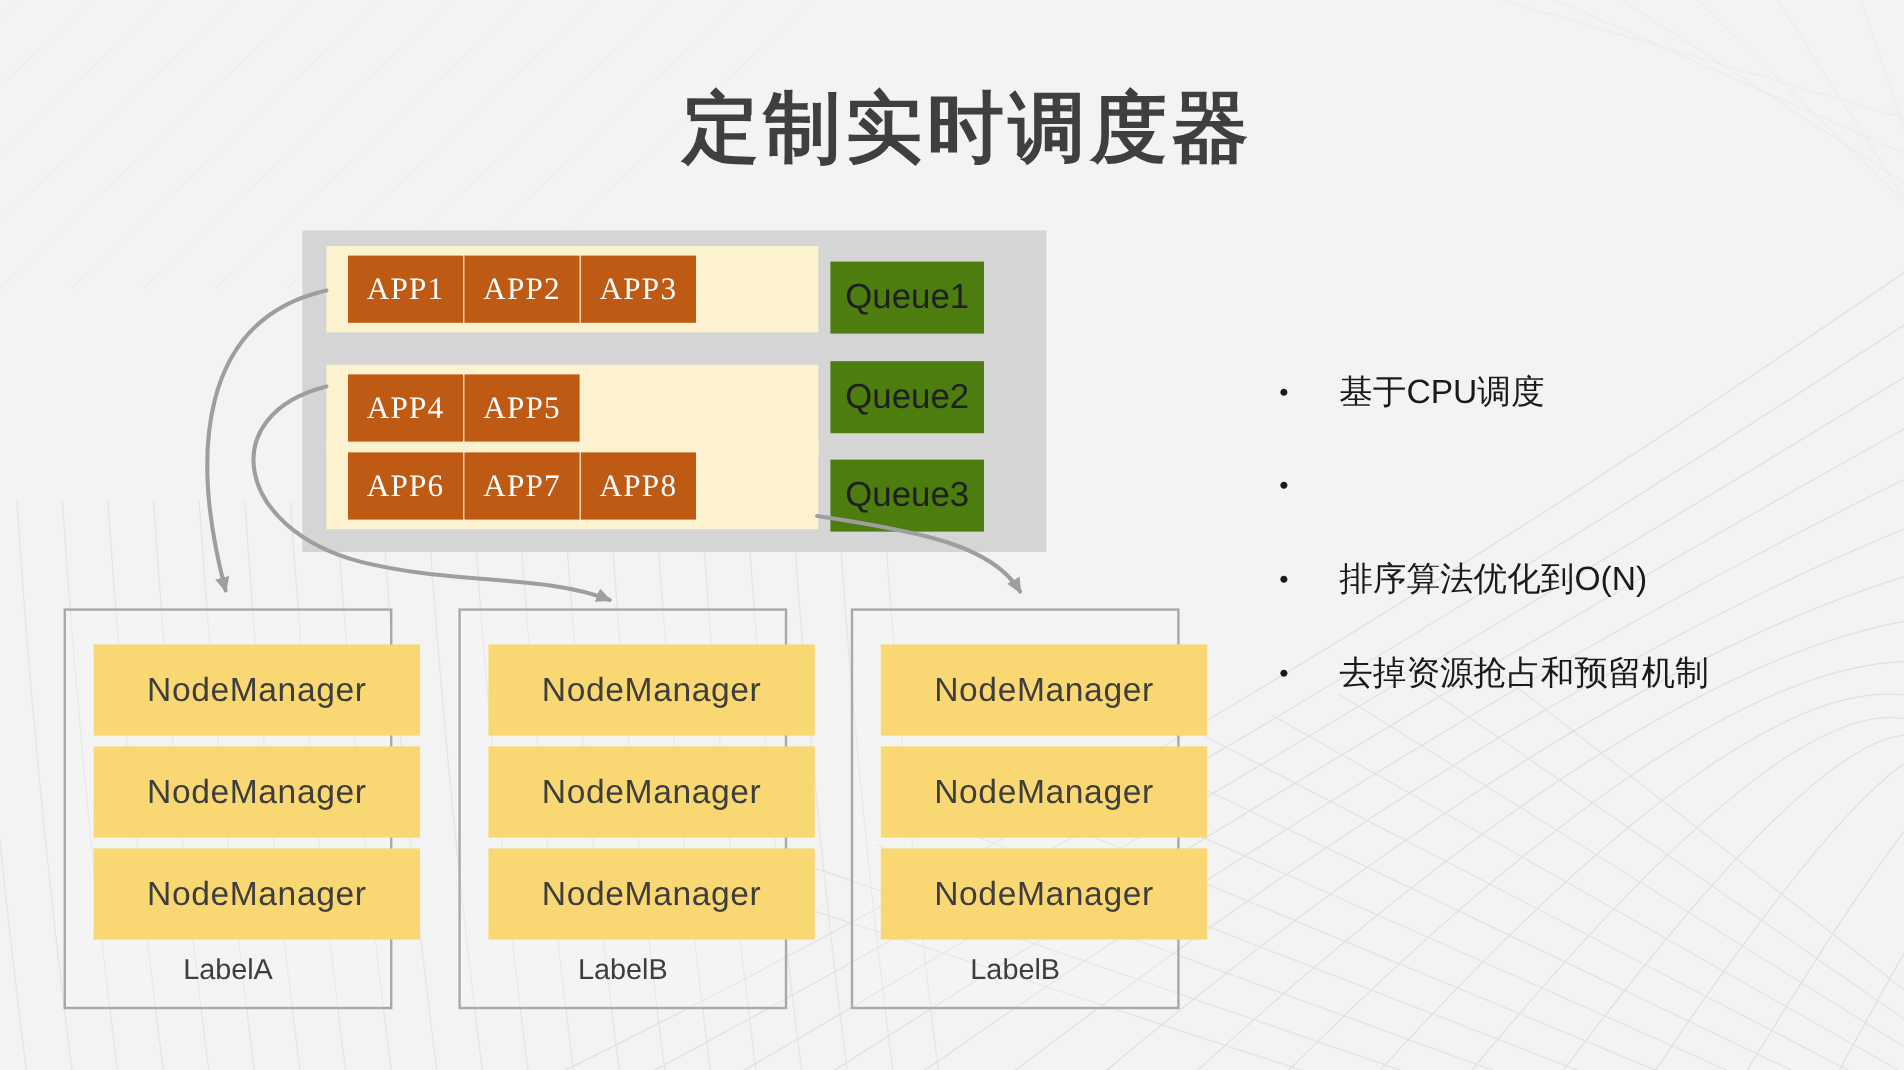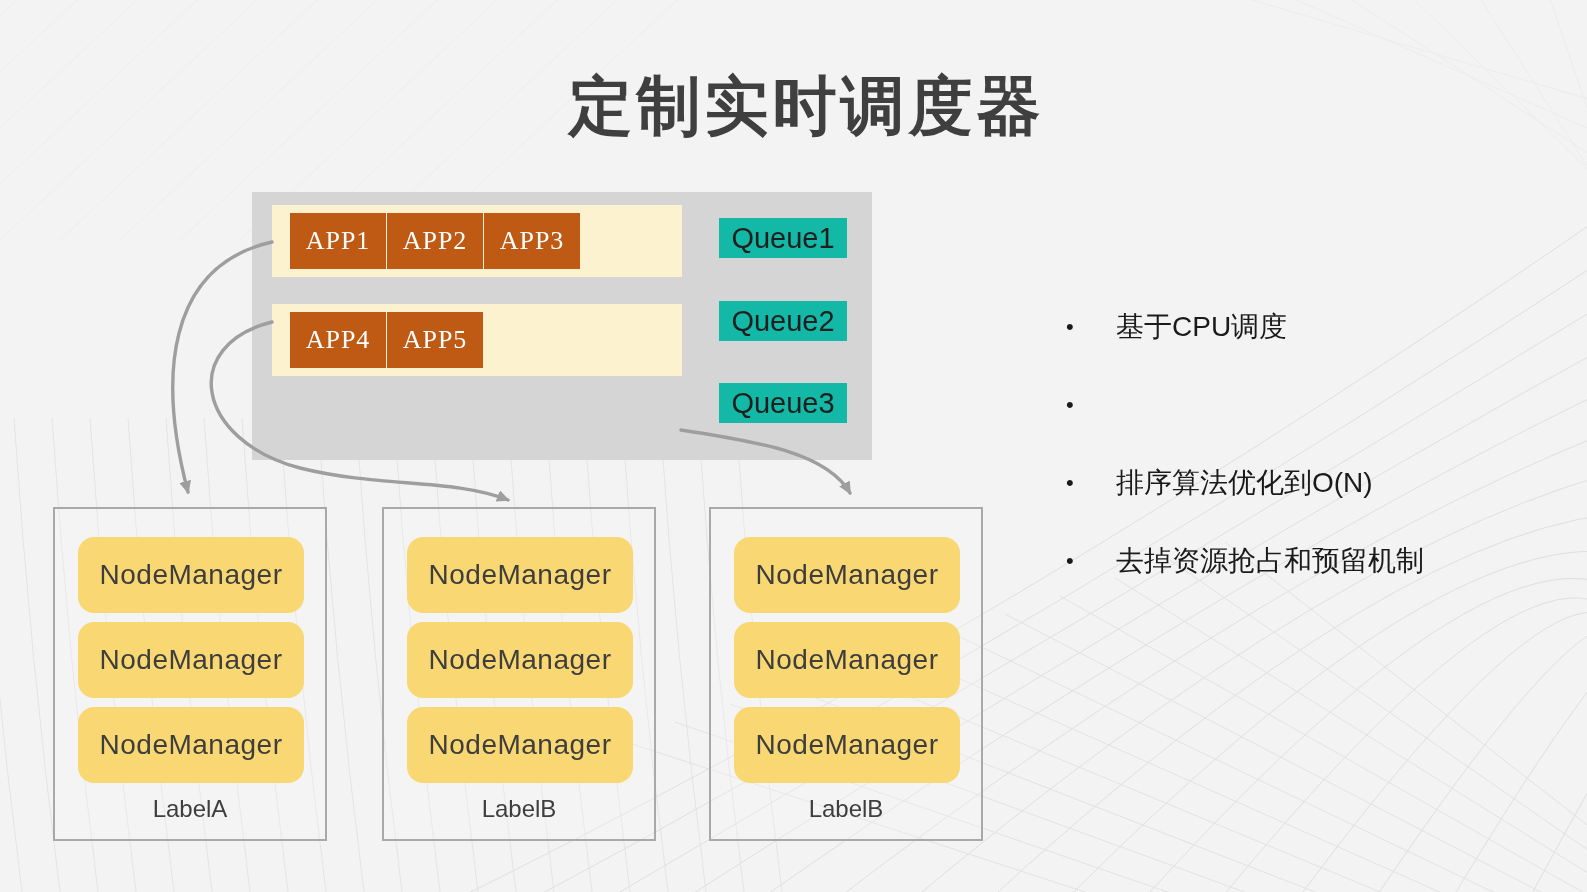--- a/index.html
+++ b/index.html
@@ -28,36 +28,36 @@
     position:absolute;left:20px;width:410px;height:72px;background:#fdf2cf;
   }
   .row-0{top:13px}.row-1{top:112px}.row-2{top:177px}
   .app{
     position:absolute;top:8px;width:96px;height:56px;background:#bf5a15;
     color:#ffffff;font-family:"Liberation Serif", serif;font-size:26px;
     display:flex;align-items:center;justify-content:center;letter-spacing:1px;
   }
   .app-0{left:18px}.app-1{left:115px}.app-2{left:212px}
   .queue-tag{
-    position:absolute;left:440px;width:128px;height:40px;background:#14b8a6;
+    position:absolute;left:440px;width:128px;height:60px;background:#4d7c0f;
     display:flex;align-items:center;justify-content:center;
-    font-size:29px;color:#1f1f1f;margin-left:27px;
+    font-size:29px;color:#1f1f1f;
   }
   .qt-0{top:26px}.qt-1{top:109px}.qt-2{top:191px}
 
   
   .group{
     position:absolute;top:507px;width:274px;height:334px;box-sizing:border-box;
     border:2px solid #a9a9a9;z-index:1;background:rgba(248,248,248,0.25);
   }
   .group-0{left:53px}.group-1{left:382px}.group-2{left:709px}
   .node{
-    position:absolute;left:23px;width:226px;height:76px;background:#f9d772;
+    position:absolute;left:23px;width:272px;height:76px;background:#f9d772;
     display:flex;align-items:center;justify-content:center;
-    font-size:28px;color:#3e3e3e;letter-spacing:0.5px;border-radius:16px;
+    font-size:28px;color:#3e3e3e;letter-spacing:0.5px;
   }
   .node-0{top:28px}.node-1{top:113px}.node-2{top:198px}
   .group-label{
     position:absolute;left:0;top:286px;width:100%;text-align:center;
     font-size:24px;color:#3e3e3e;
   }
 
   
   .bullets{
     position:absolute;left:1060px;top:288px;margin:0;padding:0;list-style:none;z-index:2;
@@ -150,20 +150,25 @@
   <div class="panel">
     <div class="queue-row row-0">
       <div class="app app-0">APP1</div>
       <div class="app app-1">APP2</div>
       <div class="app app-2">APP3</div>
     </div>
     <div class="queue-row row-1">
       <div class="app app-0">APP4</div>
       <div class="app app-1">APP5</div>
     </div>
+    <div class="queue-row row-2">
+      <div class="app app-0">APP6</div>
+      <div class="app app-1">APP7</div>
+      <div class="app app-2">APP8</div>
+    </div>
     <div class="queue-tag qt-0">Queue1</div>
     <div class="queue-tag qt-1">Queue2</div>
     <div class="queue-tag qt-2">Queue3</div>
   </div>
 
   <div class="group group-0">
     <div class="node node-0">NodeManager</div>
     <div class="node node-1">NodeManager</div>
     <div class="node node-2">NodeManager</div>
     <div class="group-label">LabelA</div>

